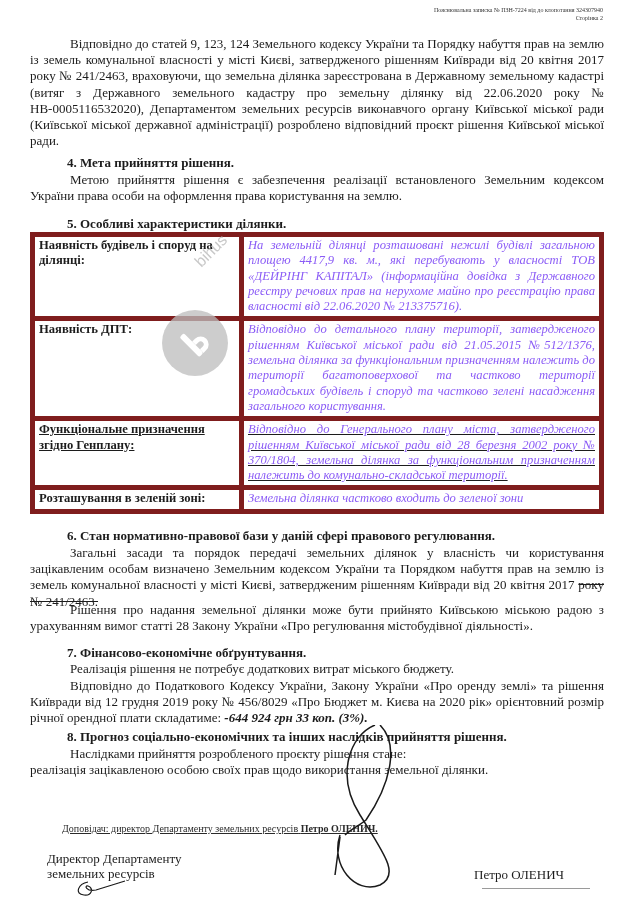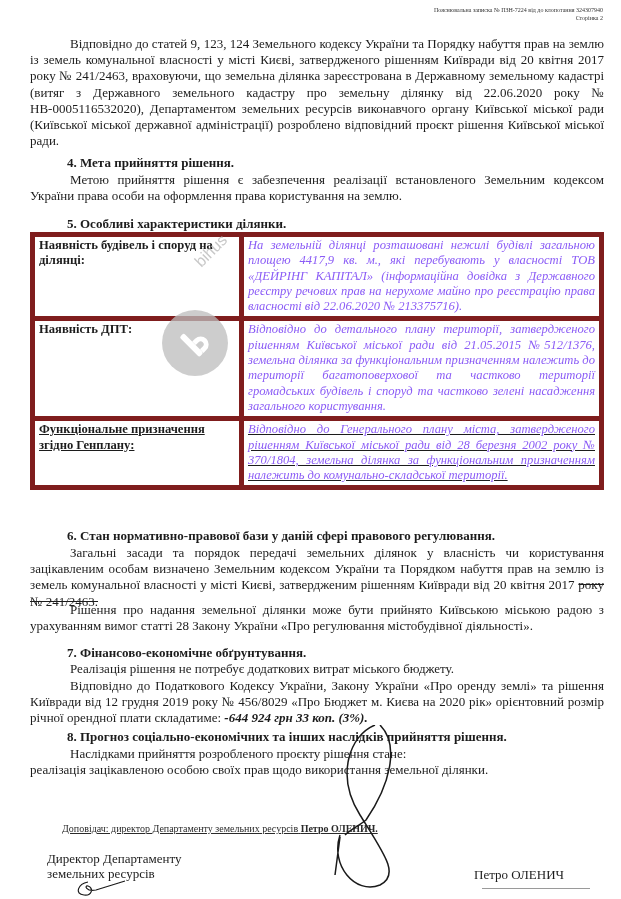--- a/index.html
+++ b/index.html
@@ -44,20 +44,24 @@
     <td class="v">На земельній ділянці розташовані нежилі будівлі загальною площею 4417,9 кв. м., які перебувають у власності ТОВ «ДЕЙРІНГ КАПІТАЛ» (інформаційна довідка з Державного реєстру речових прав на нерухоме майно про реєстрацію права власності від 22.06.2020 № 213375716).</td>
   </tr>
   <tr style="height:90px;">
     <td class="k">Наявність ДПТ:</td>
     <td class="v">Відповідно до детального плану території, затвердженого рішенням Київської міської ради від 21.05.2015 №512/1376, земельна ділянка за функціональним призначенням належить до території багатоповерхової та частково території громадських будівель і споруд та частково зелені насадження загального користування.</td>
   </tr>
   <tr style="height:60px;text-decoration:underline;">
     <td class="k">Функціональне призначення згідно Генплану:</td>
     <td class="v">Відповідно до Генерального плану міста, затвердженого рішенням Київської міської ради від 28 березня 2002 року № 370/1804, земельна ділянка за функціональним призначенням належить до комунально-складської території.</td>
   </tr>
+  <tr style="height:17px;">
+    <td class="k">Розташування в зеленій зоні:</td>
+    <td class="v">Земельна ділянка частково входить до зеленої зони</td>
+  </tr>
 </tbody>
   </table>
 
 <div class="abs wm">
   <svg width="66" height="66" viewBox="0 0 66 66">
     <g transform="rotate(-45 33 33)" fill="#ffffff">
       <rect x="26" y="18" width="6" height="28" rx="2"></rect>
       <path d="M32 30 h4 a8 8 0 0 1 0 16 h-4 v-5 h4 a3 3 0 0 0 0-6 h-4z"></path>
     </g>
   </svg>

